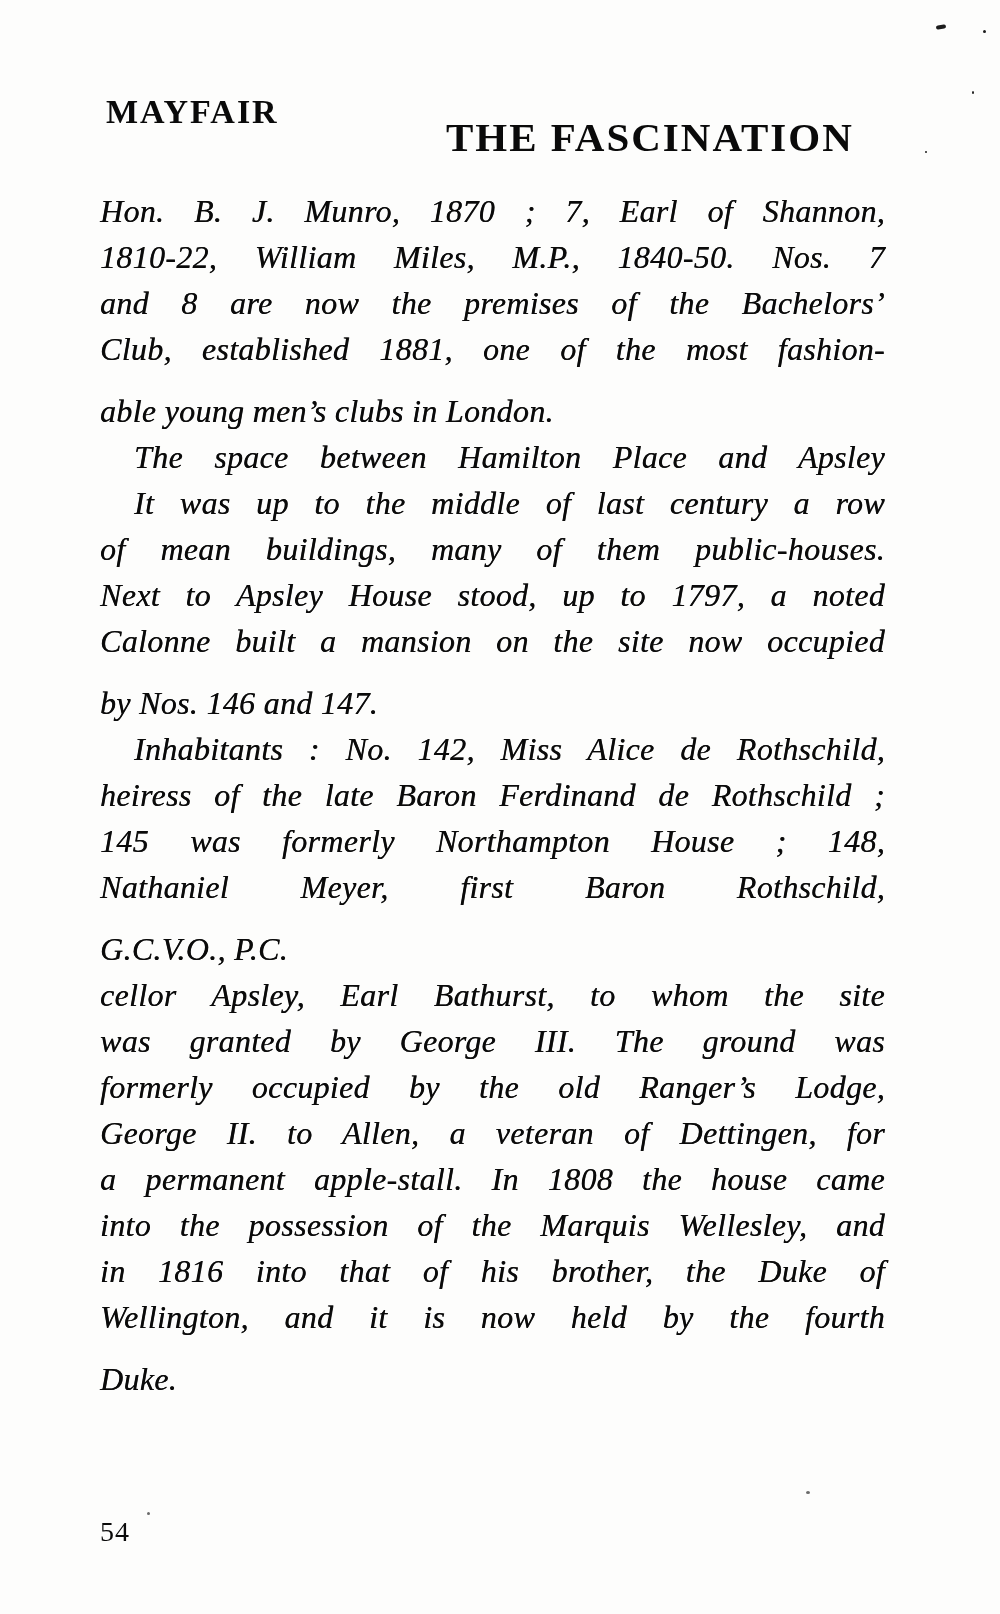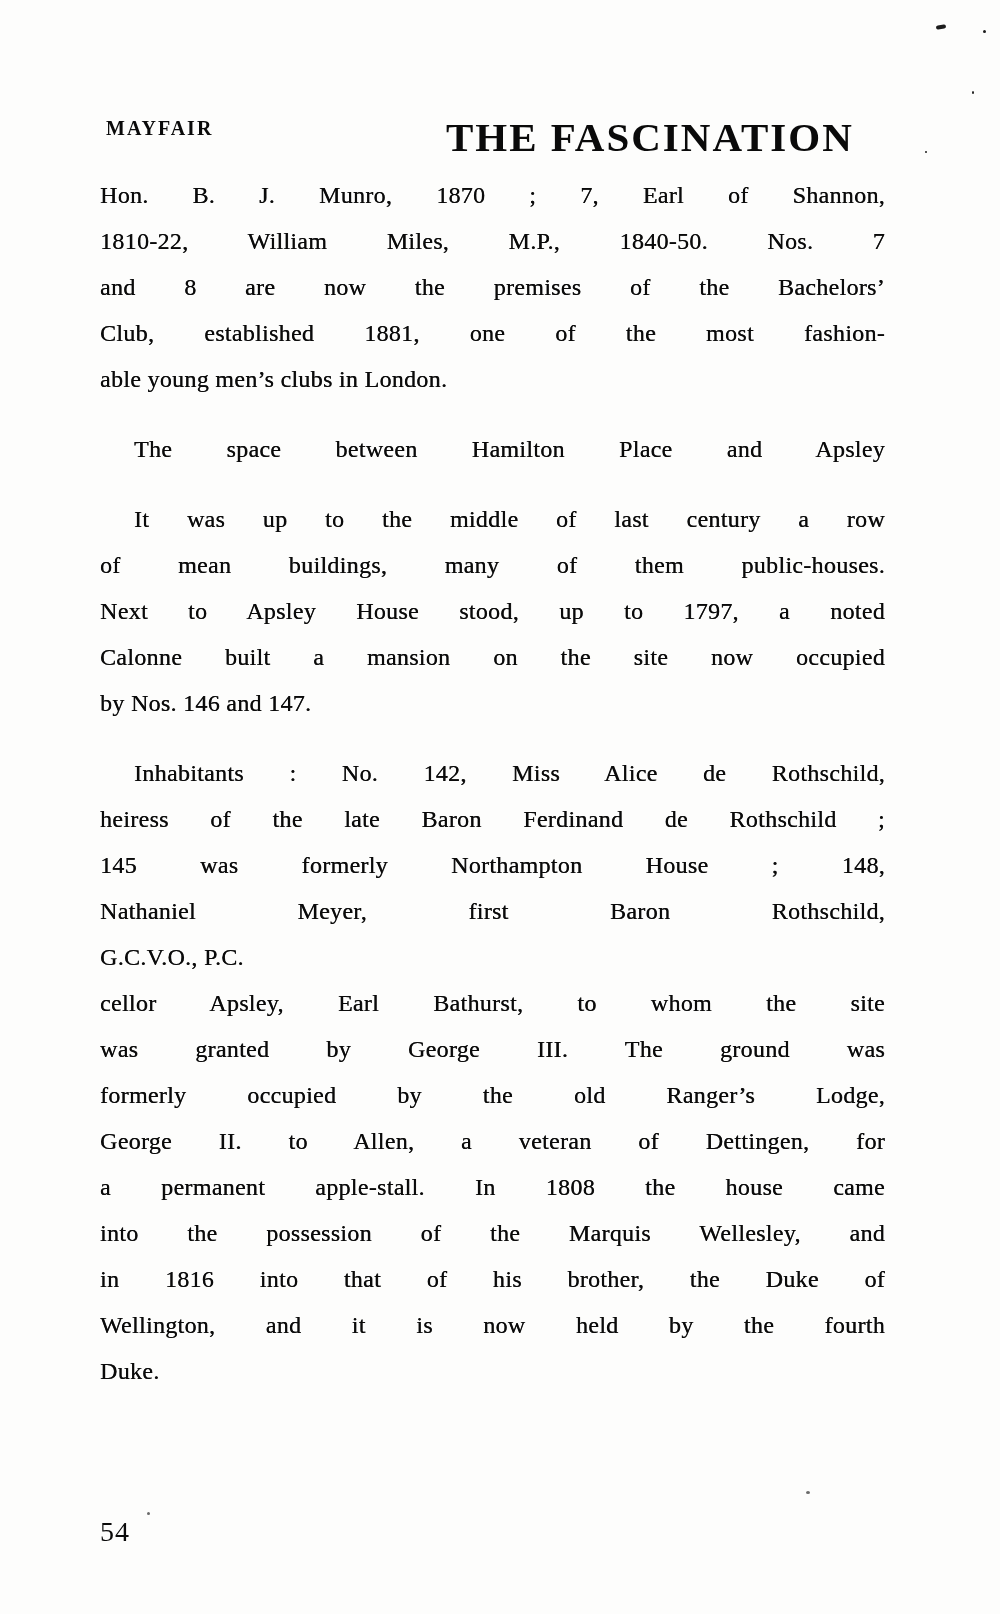--- a/index.html
+++ b/index.html
@@ -13,58 +13,59 @@
     height: 1614px;
     background: #fdfdfc;
     color: #0a0a0a;
     font-family: "Liberation Serif", "DejaVu Serif", serif;
     overflow: hidden;
   }
   
   .head-left {
     position: absolute;
     left: 106px;
-    top: 116px;
-    font-size: 20px;
+    top: 100px;
+    font-size: 34px;
     line-height: 24px;
     font-weight: bold;
     letter-spacing: 2px;
     white-space: nowrap;
   }
   .head-title {
     position: absolute;
     left: 446px;
     top: 117px;
     font-size: 41px;
     line-height: 40px;
     font-weight: bold;
     letter-spacing: 2px;
     white-space: nowrap;
   }
   
   .body-text {
     position: absolute;
     left: 100px;
-    top: 172px;
+    top: 188px;
     width: 785px;
-    font-size: 24px;
+    font-size: 32px;
     line-height: 46px;
     letter-spacing: 0.3px;
     text-shadow: 0.3px 0 0 rgba(0,0,0,0.85);
+    font-style: italic;
   }
   .line {
     text-align: justify;
     text-align-last: justify;
   }
   .line.last {
     text-align-last: left;
+    margin-top: 16px;
   }
   .line.indent {
     text-indent: 34px;
-    margin-top: 24px;
   }
   
   .page-number {
     position: absolute;
     top: 1516px;
     left: 100px;
     width: 785px;
     text-align: left;
     font-size: 28px;
     letter-spacing: 1px;

